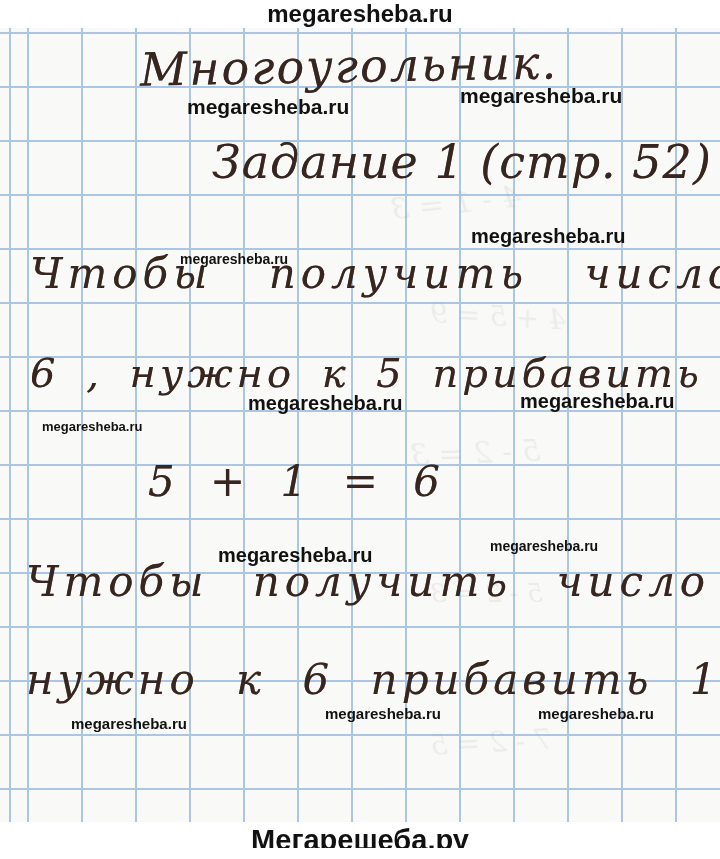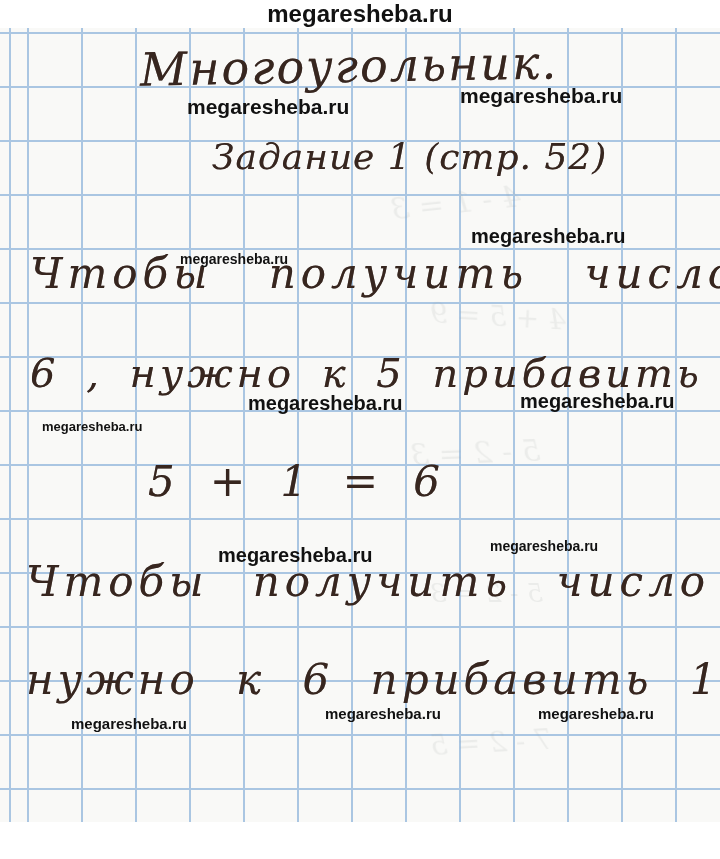--- a/index.html
+++ b/index.html
@@ -32,21 +32,21 @@
     background-position:27px 0px, 0px 4px;
   }
   
   .hw{
     position:absolute;color:var(--ink);
     font-family:"DejaVu Serif","Liberation Serif",serif;
     font-style:italic;white-space:nowrap;line-height:1.05;
     text-shadow:0 0 0.5px rgba(55,38,31,.6);
   }
   .hw-title   {left:140px;top:14px;font-size:46px;letter-spacing:2px;transform:rotate(-1deg);}
-  .hw-task    {left:212px;top:110px;font-size:36px;letter-spacing:1px;}
+  .hw-task    {left:212px;top:110px;font-size:46px;letter-spacing:1px;}
   .hw-s1      {left:30px;top:224px;font-size:42px;letter-spacing:5px;word-spacing:38px;}
   .hw-s2      {left:30px;top:324px;font-size:40px;letter-spacing:4px;word-spacing:10px;}
   .hw-eq1     {left:148px;top:420px;font-size:42px;letter-spacing:6px;word-spacing:10px;margin-top:12px;}
   .hw-s3      {left:26px;top:532px;font-size:42px;letter-spacing:5px;word-spacing:26px;}
   .hw-s4      {left:26px;top:630px;font-size:42px;letter-spacing:4px;word-spacing:20px;}
   .hw-eq2     {left:148px;top:732px;font-size:42px;letter-spacing:6px;word-spacing:10px;}
   
   .wm{
     position:absolute;color:var(--wm);white-space:nowrap;
     font-family:"Liberation Sans",sans-serif;line-height:1;
@@ -81,20 +81,23 @@
   <div class="hw hw-title" style="top:42px;">Многоугольник.</div>
   <div class="hw hw-task" style="top:138px;">Задание 1 (стр. 52)</div>
   <div class="hw hw-s1" style="top:252px;">Чтобы получить число</div>
   <div class="hw hw-s2" style="top:352px;">6 , нужно к 5 прибавить 1.</div>
   <div class="hw hw-eq1" style="top:448px;">5 + 1 = 6</div>
   <div class="hw hw-s3" style="top:560px;">Чтобы получить число 7,</div>
   <div class="hw hw-s4" style="top:658px;">нужно к 6 прибавить 1.</div>
 
   <div></div>
 
+  <div class="banner banner-bottom">
+    <span>Мегарешеба.ру</span>
+  </div>
 
 <span class="wm" style="left: 460px; top: 85px; font-size: 21px; font-weight: 700;">megaresheba.ru</span>
     <span class="wm" style="left: 187px; top: 96px; font-size: 21px; font-weight: 700;">megaresheba.ru</span>
     <span class="wm" style="left: 471px; top: 226px; font-size: 20px; font-weight: 700;">megaresheba.ru</span>
     <span class="wm" style="left: 180px; top: 252px; font-size: 14px; font-weight: 600;">megaresheba.ru</span>
     <span class="wm" style="left: 248px; top: 393px; font-size: 20px; font-weight: 700;">megaresheba.ru</span>
     <span class="wm" style="left: 520px; top: 391px; font-size: 20px; font-weight: 700;">megaresheba.ru</span>
     <span class="wm" style="left: 42px; top: 420px; font-size: 13px; font-weight: 700;">megaresheba.ru</span>
     <span class="wm" style="left: 218px; top: 545px; font-size: 20px; font-weight: 700;">megaresheba.ru</span>
     <span class="wm" style="left: 490px; top: 539px; font-size: 14px; font-weight: 600;">megaresheba.ru</span>

